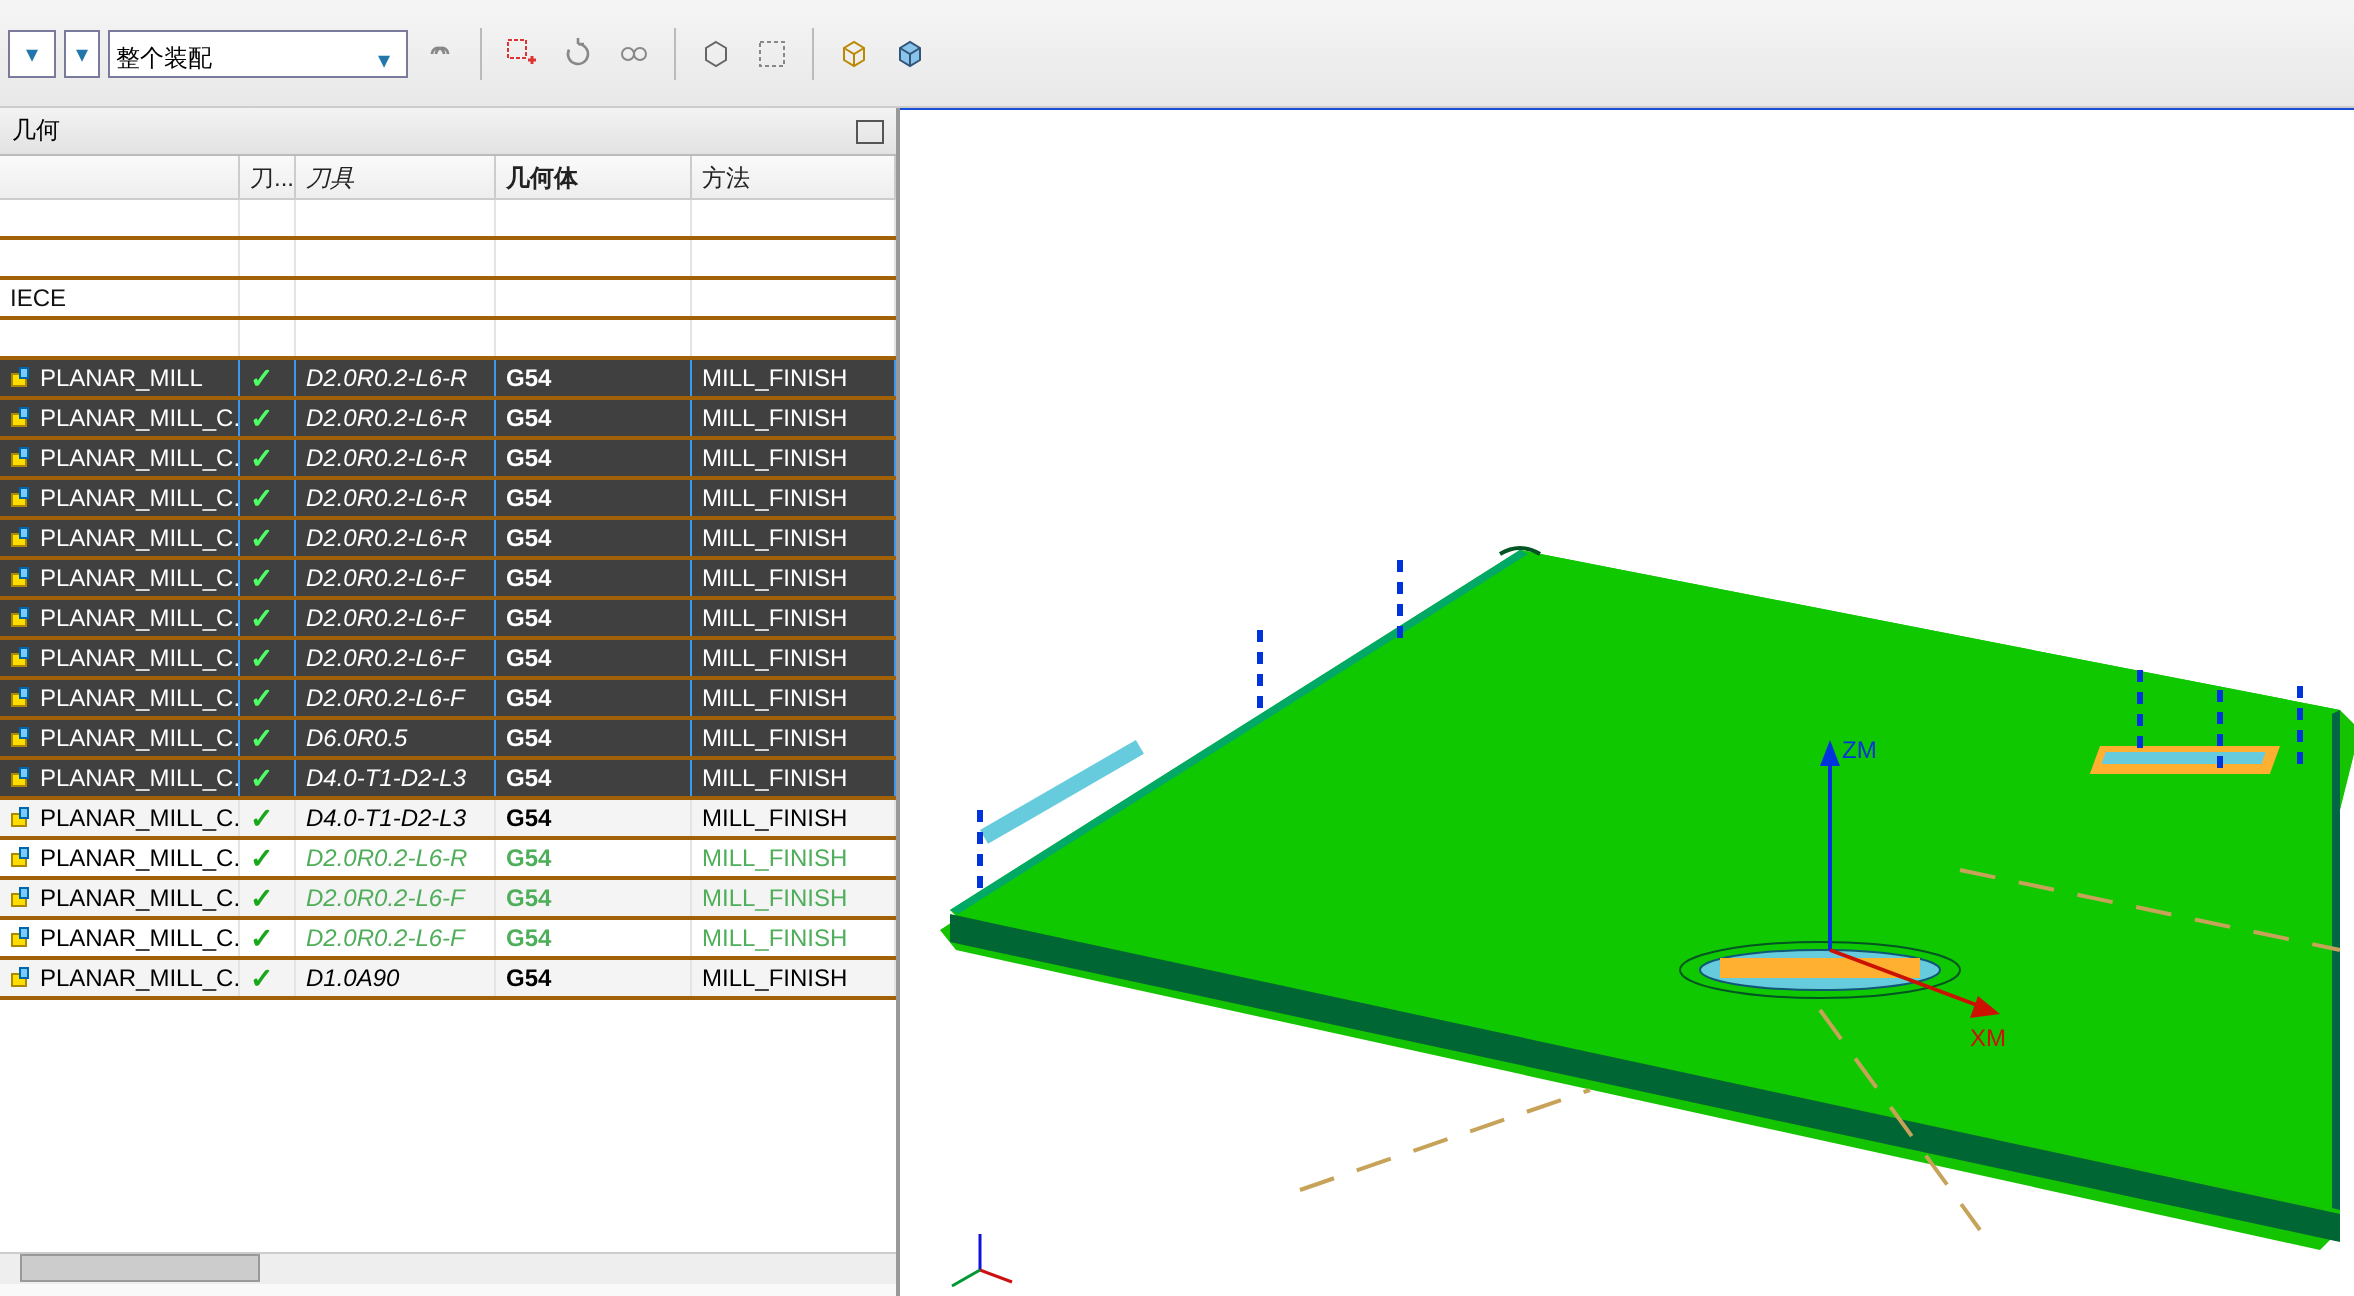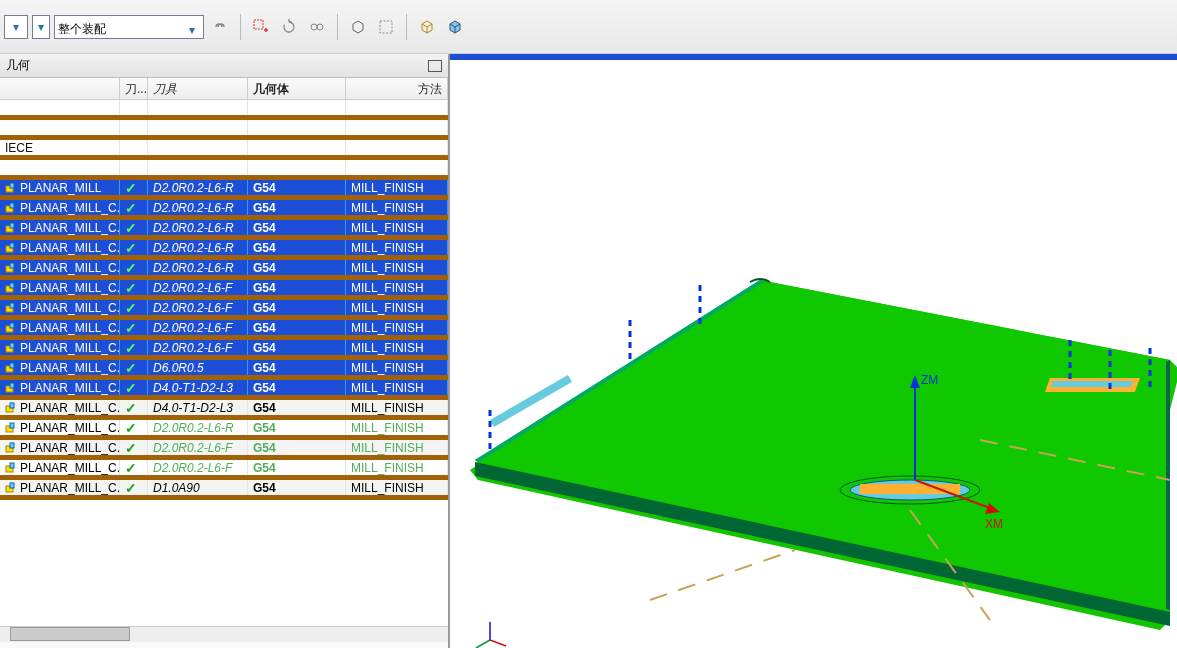--- a/index.html
+++ b/index.html
@@ -18,41 +18,41 @@
 .left-panel { position: absolute; top: 54px; left: 0; width: 450px; height: 594px; background: #f9f9f9; border-right: 2px solid #999; }
 .panel-header { height: 24px; background: linear-gradient(#f3f3f3,#e2e2e2); border-bottom: 1px solid #bbb; display: flex; align-items: center; justify-content: space-between; padding: 0 6px; font-size: 13px; }
 .panel-header .box { width: 14px; height: 12px; border: 1px solid #555; }
 .table-wrap { background: #fff; height: calc(100% - 30px); overflow: hidden; position: relative; }
 .thead { display: flex; height: 22px; background: linear-gradient(#fafafa,#eee); border-bottom: 1px solid #ccc; }
 .th { border-right: 1px solid #ccc; padding: 3px 5px; font-size: 12px; color: #222; overflow: hidden; white-space: nowrap; }
 .c-name { flex: 0 0 120px; }
 .c-flag { flex: 0 0 28px; }
 .c-tool { flex: 0 0 100px; font-style: italic; }
 .c-geo { flex: 0 0 98px; font-weight: bold; }
-.c-method { flex: 1; text-align: right; }
+.c-method { flex: 1; }
 .tbody { }
-.row { display: flex; height: 20px; align-items: center; border-bottom: 5px solid #a16207; }
+.row { display: flex; height: 20px; align-items: center; border-bottom: 2px solid #a16207; }
 .row.blank { height: 20px; }
 .row.header-row .td { color: #111; }
 .td { border-right: 1px solid #e4e4e4; padding: 1px 5px; height: 100%; display: flex; align-items: center; overflow: hidden; white-space: nowrap; gap: 3px; }
-.row.sel { background: #1d4ed8; color: #fff; }
+.row.sel { background: #404040; color: #fff; }
 .row.sel .td { border-right: 1px solid #3a99ee; }
 .row.dim .td.c-tool, .row.dim .td.c-geo, .row.dim .td.c-method { color: #4fae5a; }
 .row.alt { background:#f4f4f4; }
 .check { color: #17a81a; font-weight: bold; font-size: 14px; }
 .row.sel .check { color: #4dff62; }
 .op-icon { width: 12px; height: 12px; display: inline-block; }
 .op-icon svg { width: 12px; height: 12px; }
 
 .panel-scroll { position: absolute; bottom: 0; left: 0; right: 0; height: 16px; background: #eee; border-top: 1px solid #ccc; display: flex; }
 .panel-scroll .thumb { background: #ccc; border: 1px solid #999; height: 14px; margin-left: 10px; width: 120px; }
 .panel-splitter { position: absolute; right: 0; top: 0; bottom: 0; width: 5px; cursor: ew-resize; }
 
 
-.viewport { position: absolute; top: 54px; left: 450px; right: 0; bottom: 0; background: #fff; overflow: hidden; border-top: 6px solid #1d4ed8; }
+.viewport { position: absolute; top: 54px; left: 450px; right: 0; bottom: 0; background: #fff; overflow: hidden; border-top: 1px solid #1d4ed8; }
 
 </style>
 </head>
 <body>
 
 <div class="app">
 
   <div class="toolbar">
 
     <span class="combo">

